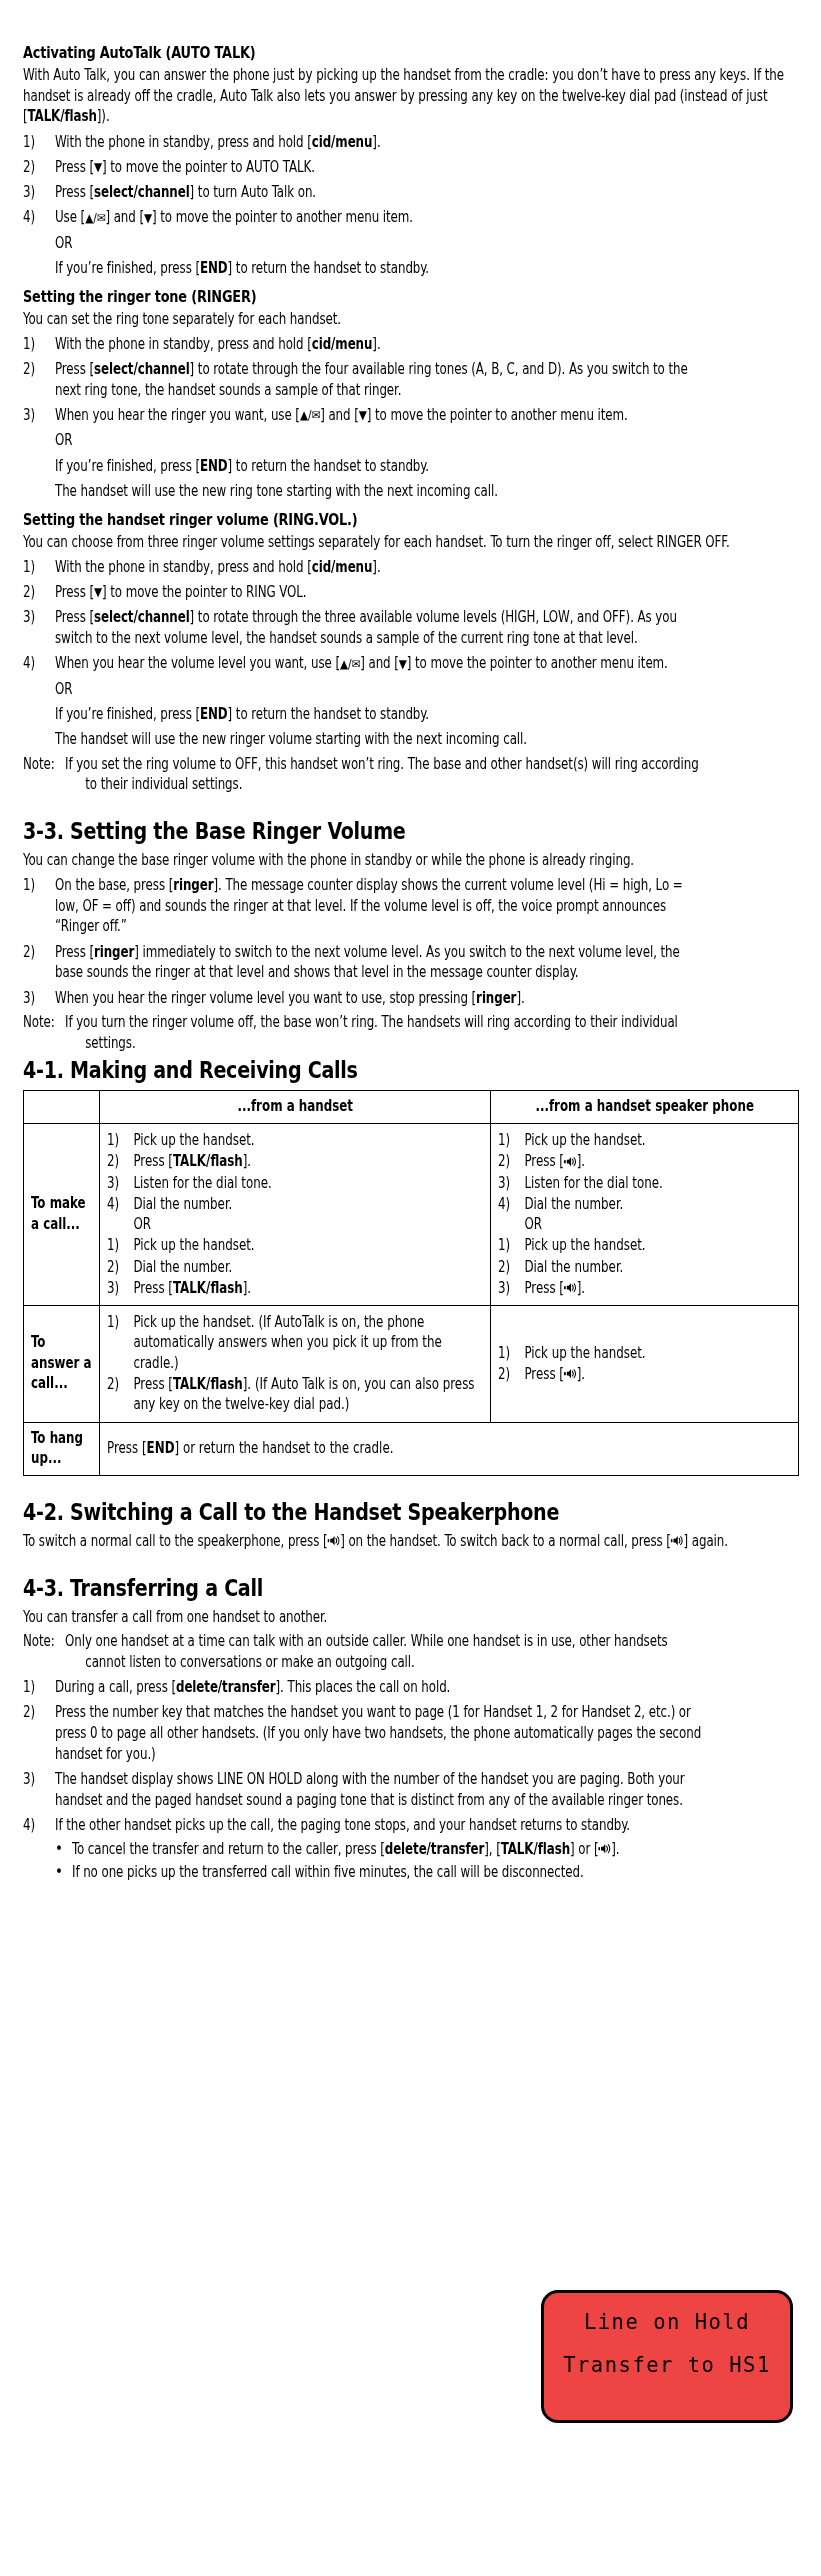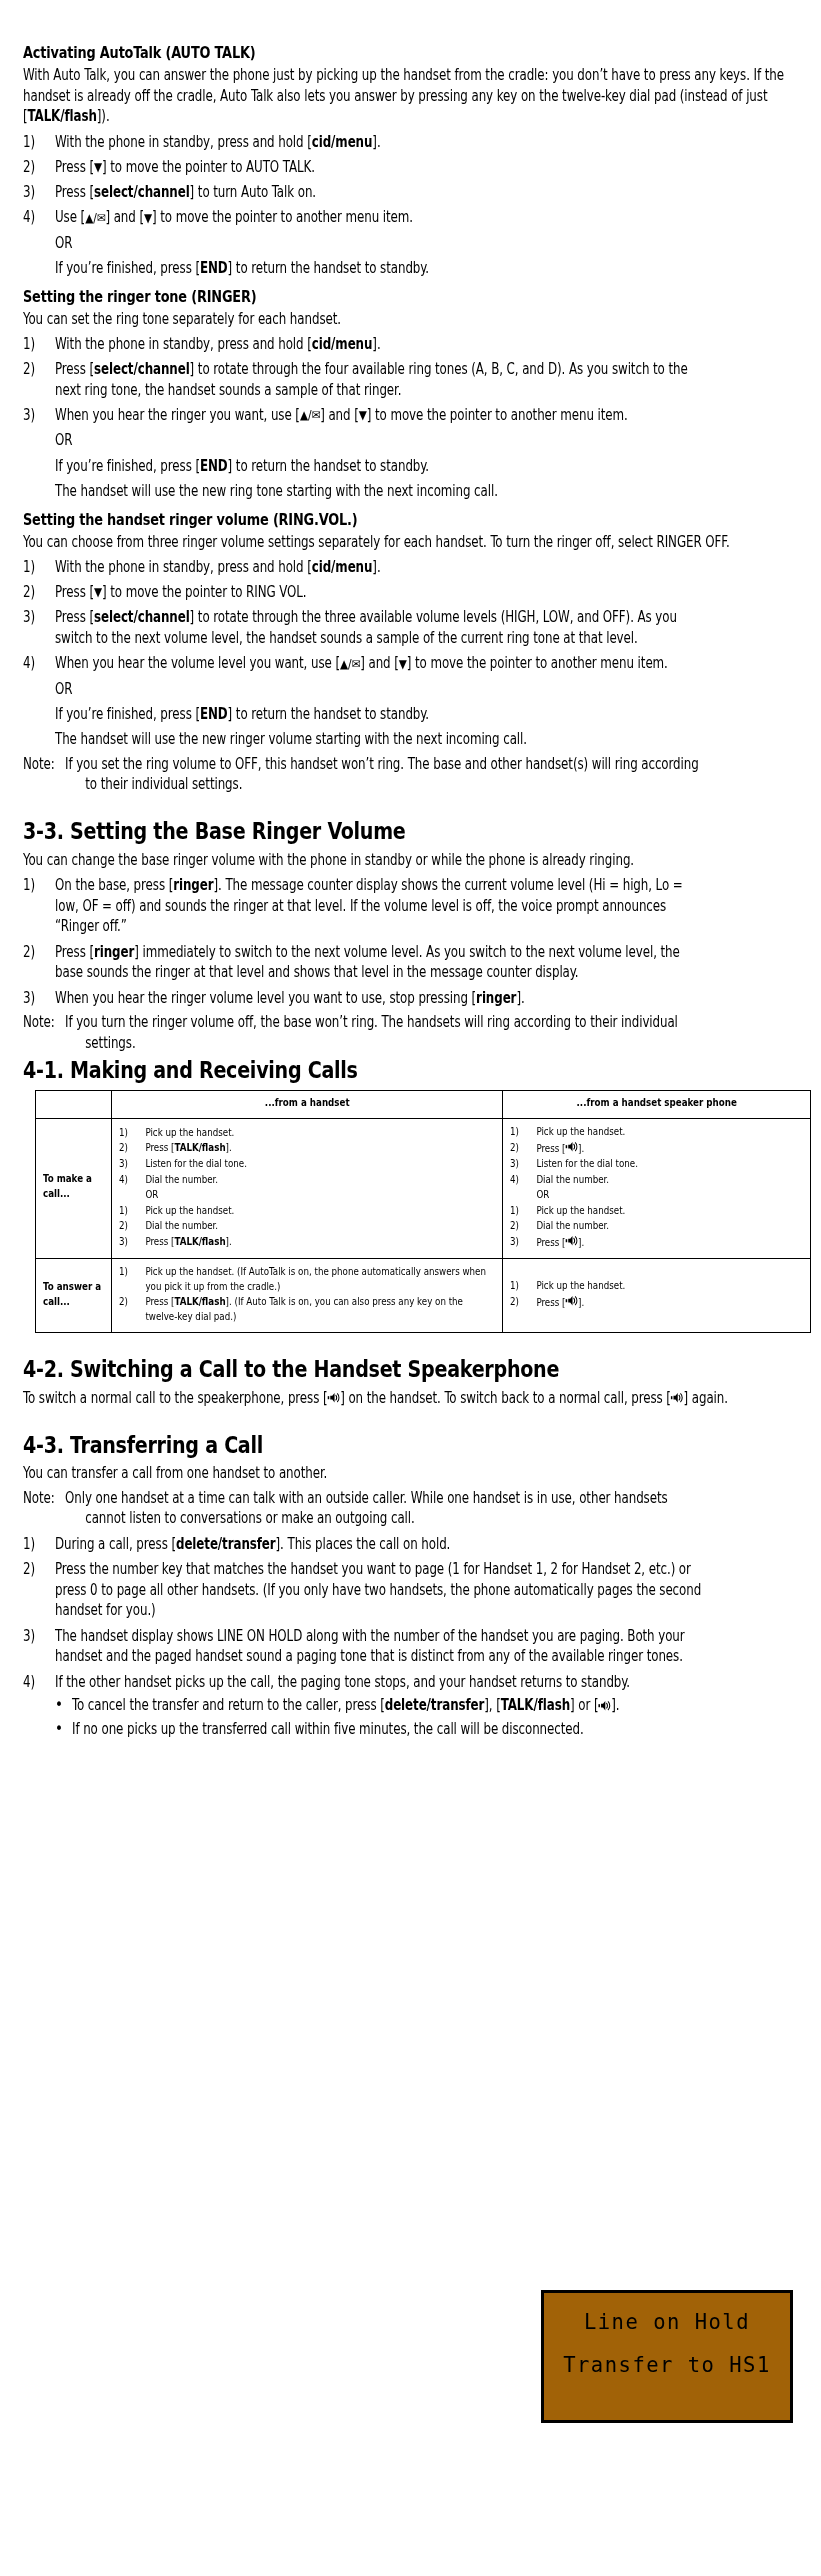--- a/index.html
+++ b/index.html
@@ -120,23 +120,23 @@
   b{font-weight:bold;}
 
   
   .glyph{display:inline-block;font-family:"DejaVu Sans",sans-serif;font-size:12px;line-height:1;vertical-align:0.8px;}
   .spk{display:inline-block;vertical-align:-1.5px;}
 
   
   table.calltable{
     border-collapse:collapse;
     width:776px;
-    margin:6px 0 0 12px;
+    margin:6px 0 0 0;
     table-layout:fixed;
-    font-size:11px;
+    font-size:15px;
     line-height:1.36;
     padding-left:21px;
   }
   table.calltable td,table.calltable th{
     border:1.5px solid #000;
     padding:5.3px 6.8px 6.8px 6.8px;
     vertical-align:middle;
     text-align:left;
     font-weight:normal;
   }
@@ -161,23 +161,23 @@
   .tor{margin-left:30px;}
 
   
   .lcdbox{
     position:absolute;
     left:541px;
     top:2290px;
     width:252px;
     height:133px;
     border:3.8px solid #000;
-    border-radius:0;
+    border-radius:17px;
     box-sizing:border-box;
-    background:#a16207;
+    background:#ef4444;
   }
   .lcdbox .lcdline{
     font-family:"DejaVu Sans Mono","Liberation Mono",monospace;
     font-size:20.5px;
     letter-spacing:1.5px;
     text-align:center;
     color:#000;
     white-space:pre;
   }
   .lcdbox .l1{margin-top:16.7px;}
@@ -419,20 +419,28 @@
                   <div class="tt">Press [<span class="glyph"> <span class="spk"><svg width="14.4" height="11.4" viewBox="0 0 19 15" xmlns="http://www.w3.org/2000/svg">
                           <rect x="0" y="5.5" width="2.6" height="4" fill="#000"></rect>
                           <path d="M4.2 5.0 L7.2 5.0 L10.6 1.2 L10.6 13.8 L7.2 10.0 L4.2 10.0 Z" fill="#000"></path>
                           <path d="M12.2 4.0 A4.6 4.6 0 0 1 12.2 11.0" stroke="#000" stroke-width="1.6" fill="none"></path>
                           <path d="M14.6 1.8 A7.4 7.4 0 0 1 14.6 13.2" stroke="#000" stroke-width="1.6" fill="none"></path>
                         </svg></span> </span>].</div>
                 </div>
               </div>
             </td>
         </tr>
+        <tr>
+          <td>
+              <div class="cellinner rowlabel">To hang up...</div>
+            </td>
+          <td colspan="2">
+              <div class="cellinner">Press [<b>END</b>] or return the handset to the cradle.</div>
+            </td>
+        </tr>
       </tbody>
     </table>
   </div>
 
   <div>
     <div class="h2">4-2. Switching a Call to the Handset Speakerphone</div>
     <div class="body">To switch a normal call to the speakerphone, press [<span class="glyph"> <span class="spk"><svg width="14.4" height="11.4" viewBox="0 0 19 15" xmlns="http://www.w3.org/2000/svg">
               <rect x="0" y="5.5" width="2.6" height="4" fill="#000"></rect>
               <path d="M4.2 5.0 L7.2 5.0 L10.6 1.2 L10.6 13.8 L7.2 10.0 L4.2 10.0 Z" fill="#000"></path>
               <path d="M12.2 4.0 A4.6 4.6 0 0 1 12.2 11.0" stroke="#000" stroke-width="1.6" fill="none"></path>

